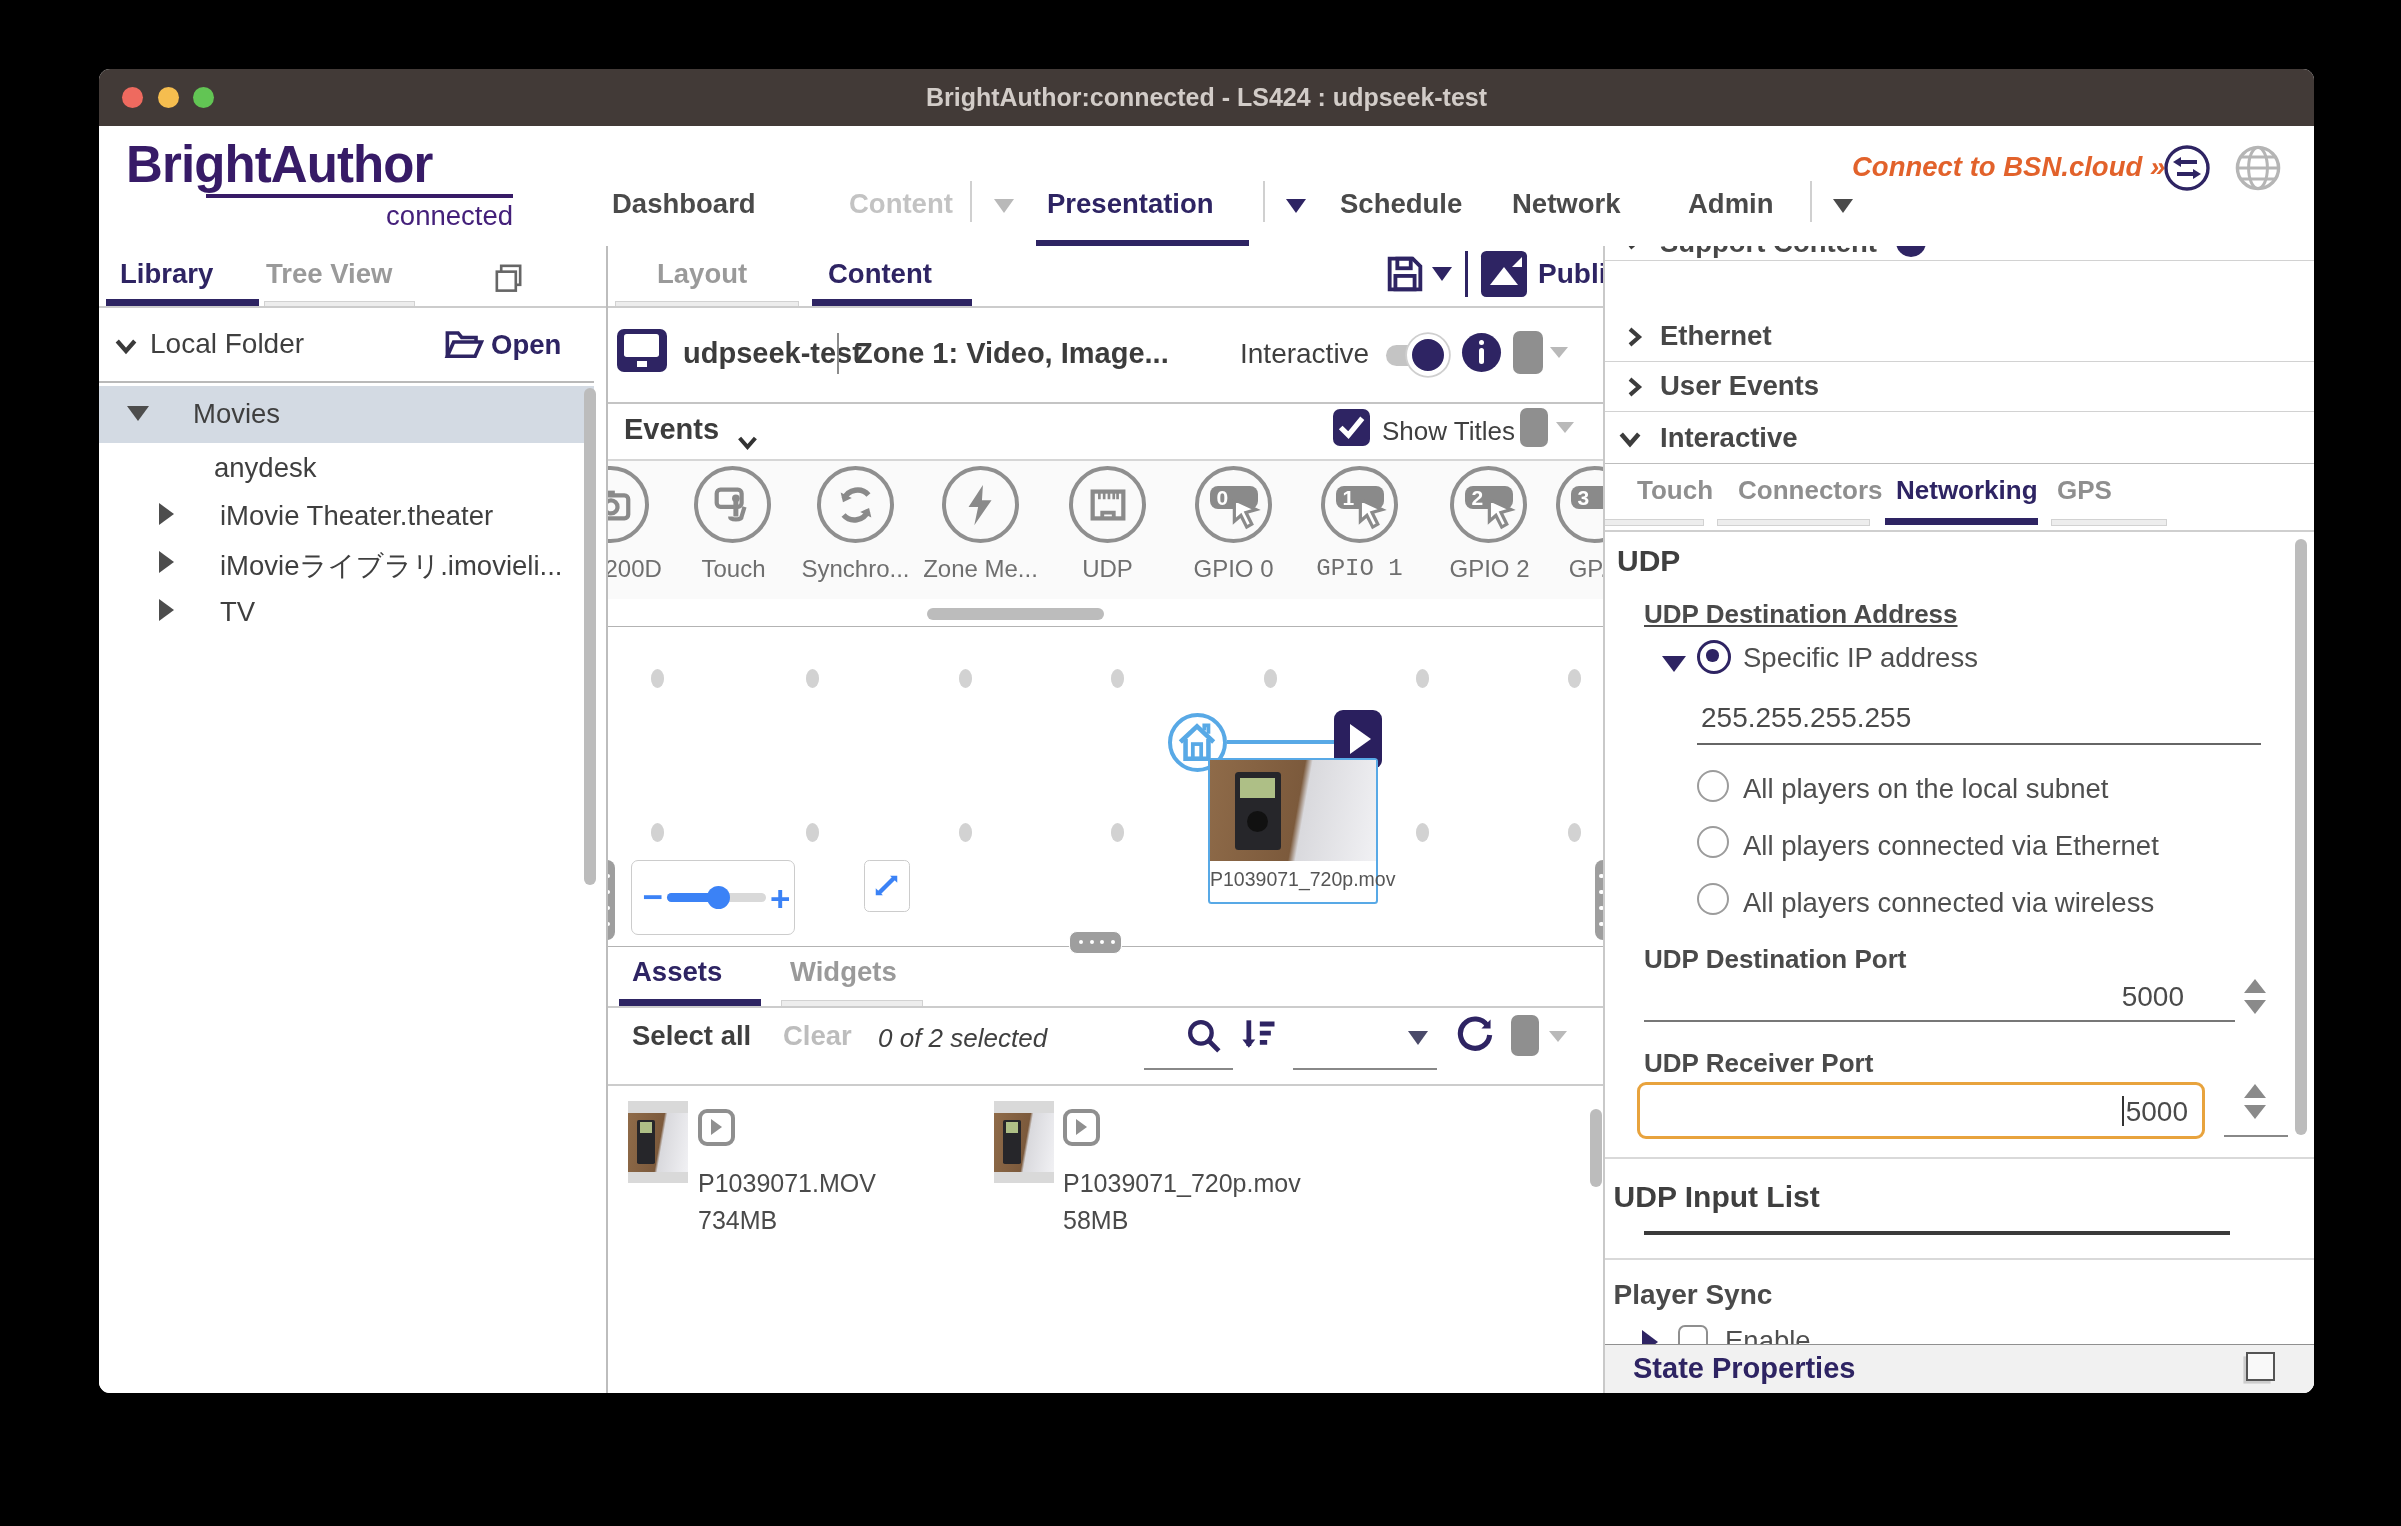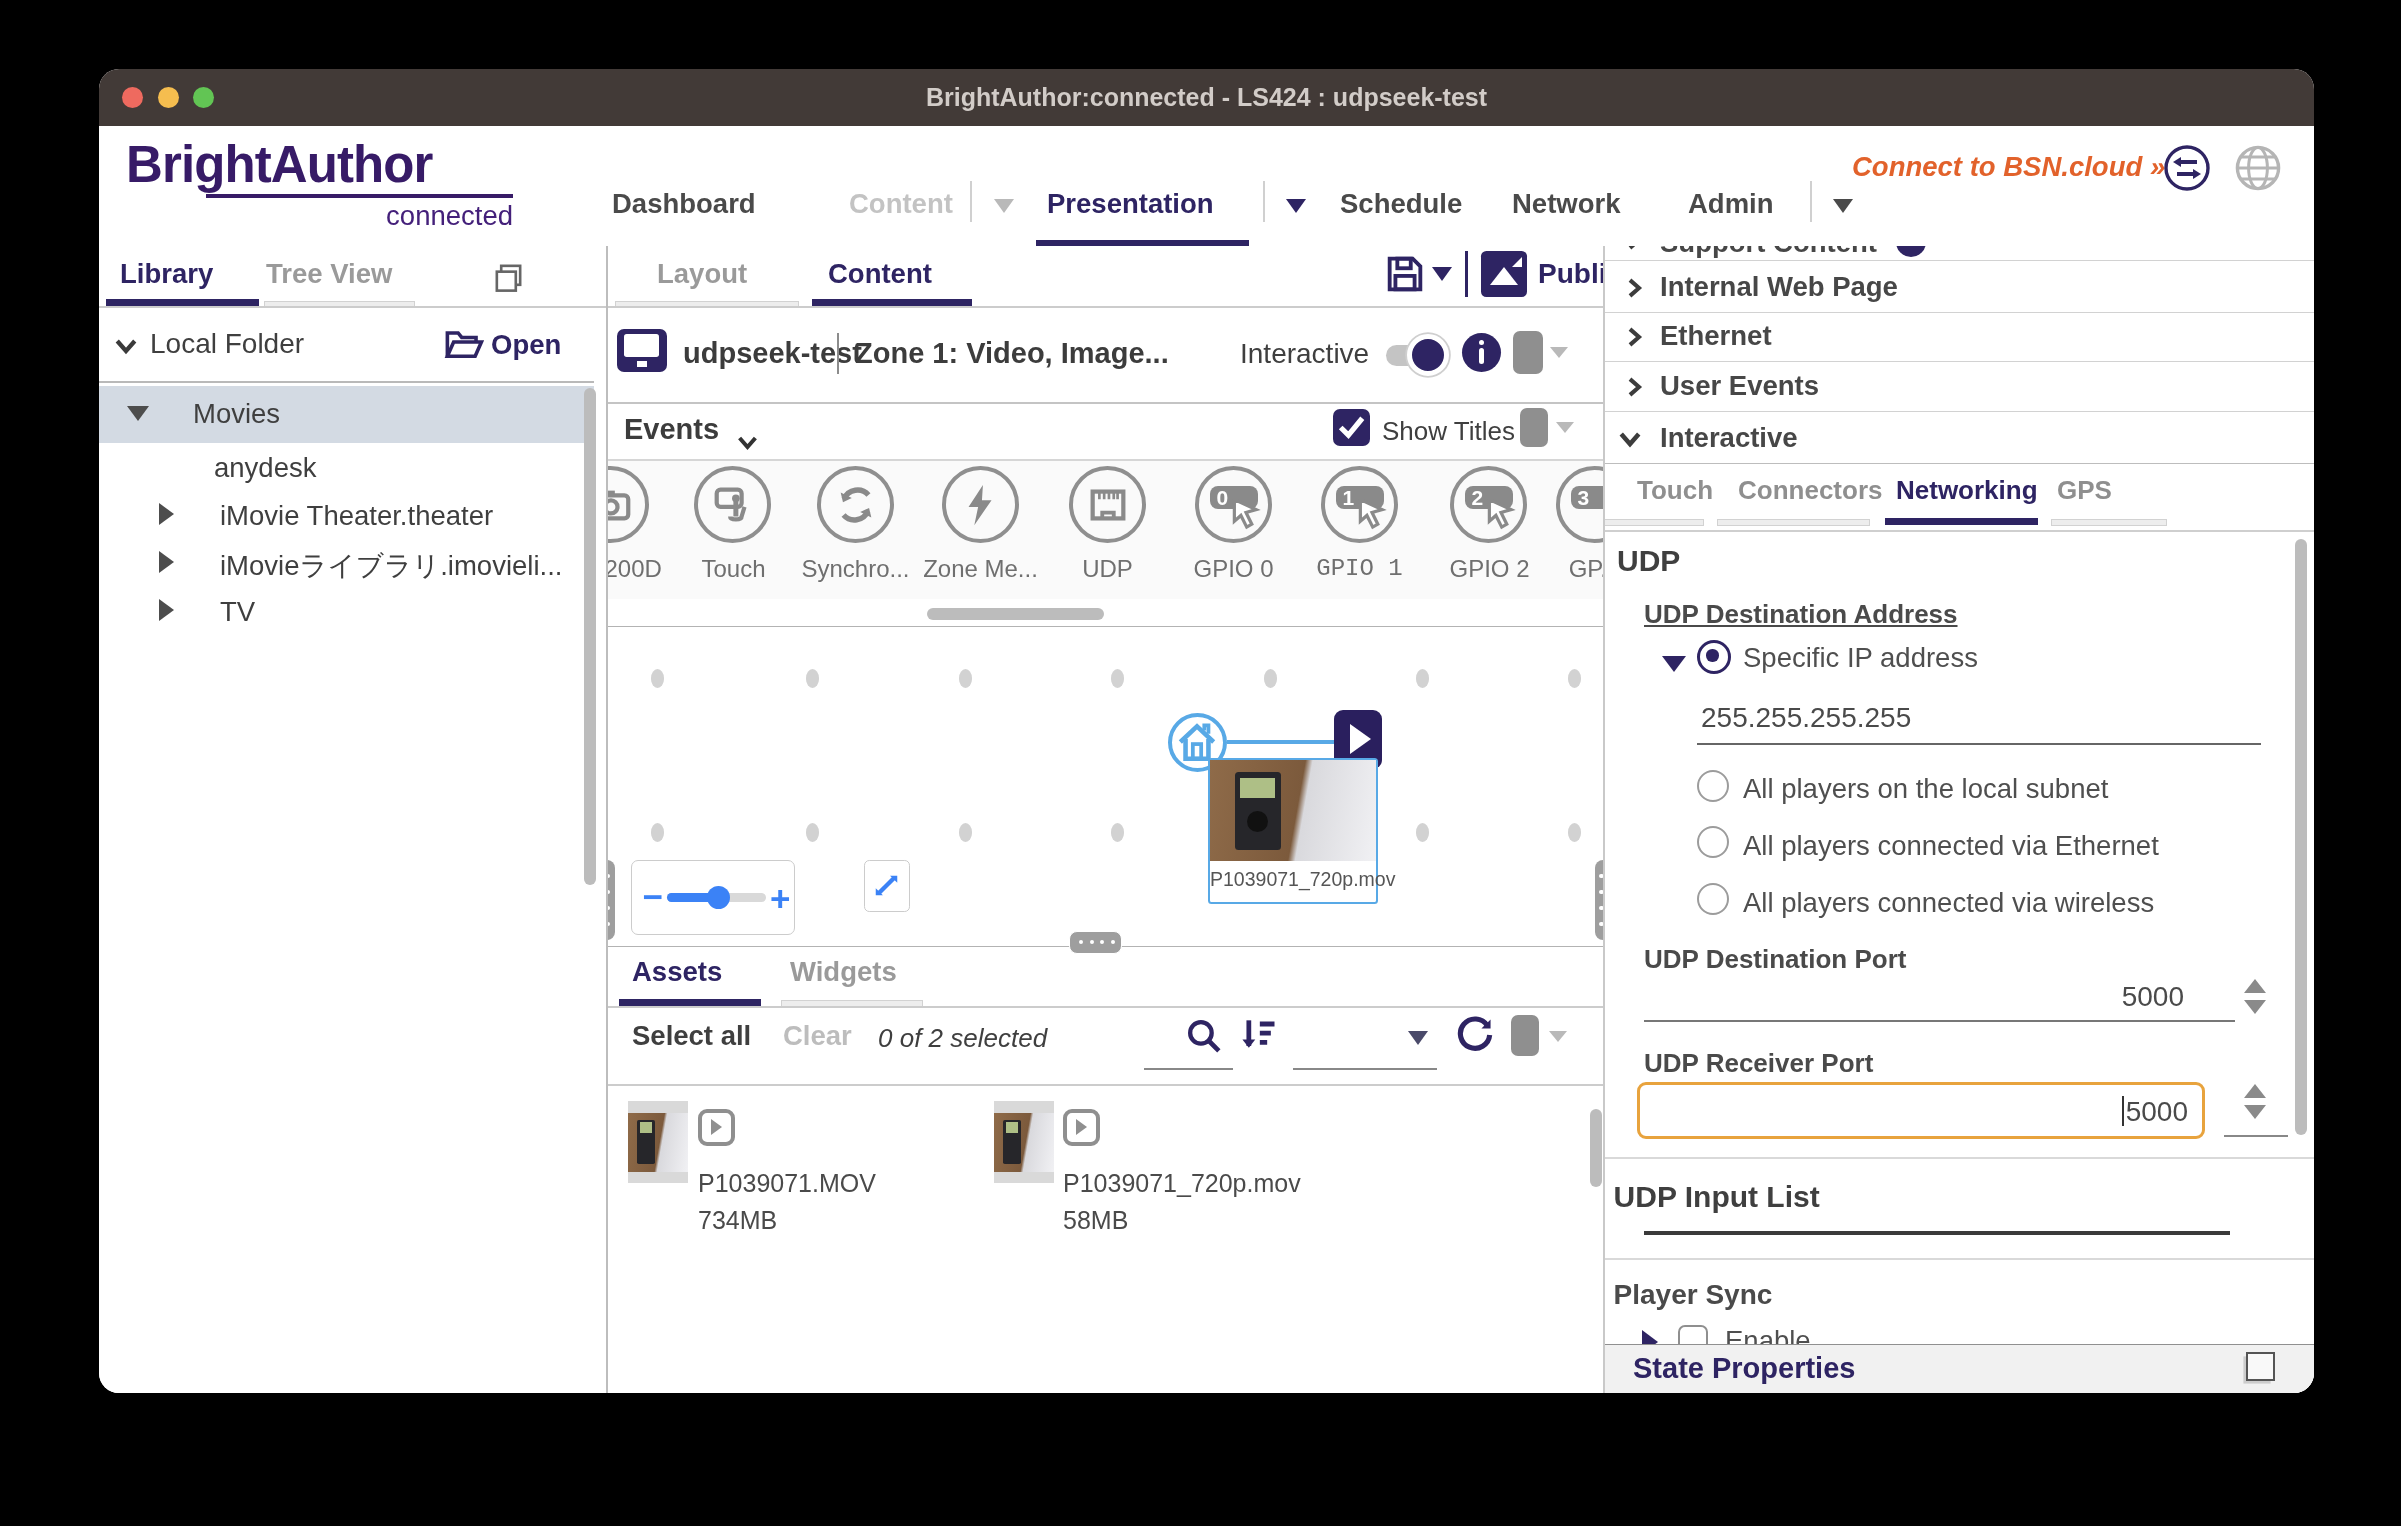--- a/index.html
+++ b/index.html
@@ -1,20 +1,20 @@
 <!DOCTYPE html>
 <html style="font-size:14px"><head>
 <meta charset="utf-8">
 <style>
   html,body{margin:0;padding:0;}
   body{width:2401px;height:1526px;background:#000;position:relative;
        font-family:"Liberation Sans",sans-serif;color:#4a4a4a;}
   .abs{position:absolute;}
   #win{position:absolute;left:99px;top:69px;width:2215px;height:1324px;
-       border-radius:20px;overflow:hidden;background:#fff;
+       border-radius:11px;overflow:hidden;background:#fff;
        box-shadow:0 21px 62px rgba(0,0,0,.55);}
   
   #titlebar{left:0;top:0;right:0;height:57px;background:#423a37;}
   .light{width:21px;height:21px;border-radius:50%;top:18px;}
   #title{left:0;right:0;top:0;height:57px;line-height:57px;text-align:center;
          color:#d2ccc8;font-size:25px;font-weight:700;}
   
   #header{left:0;top:57px;right:0;height:121px;background:#fff;border-bottom:1.8px solid #c9c9c9;}
   .logo1{font-size:51px;font-weight:800;color:#371b67;letter-spacing:-0.9px;}
   .logo2{font-size:51px;font-weight:700;color:#371b67;letter-spacing:-0.9px;}
@@ -457,28 +457,20 @@
 
     <div class="abs secrow" style="top:0;height:14px;overflow:hidden;">
       <div class="abs" style="left:18px;top:-21px;">
         <svg width="27" height="30" viewBox="0 0 24 24">
             <polyline points="8,5 16,12 8,19" fill="none" stroke="#3c3c3c" stroke-width="3.6"></polyline>
           </svg>
       </div>
       <div class="abs sectxt" style="left:57px;top:-19.5px;">Support Content</div>
       <div class="abs" style="left:293px;top:-19.5px;width:30px;height:30px;background:#2e2463;border-radius:50%;"></div>
     </div>
-    <div class="abs secrow" style="top:16px;height:50px;">
-      <div class="abs" style="left:18px;top:10.6px;">
-        <svg width="27" height="30" viewBox="0 0 24 24">
-            <polyline points="8,5 16,12 8,19" fill="none" stroke="#3c3c3c" stroke-width="3.6"></polyline>
-          </svg>
-      </div>
-      <div class="abs sectxt" style="left:57px;top:9px;">Internal Web Page</div>
-    </div>
     <div class="abs secrow" style="top:67px;height:48px;">
       <div class="abs" style="left:18px;top:9px;">
         <svg width="27" height="30" viewBox="0 0 24 24">
             <polyline points="8,5 16,12 8,19" fill="none" stroke="#3c3c3c" stroke-width="3.6"></polyline>
           </svg>
       </div>
       <div class="abs sectxt" style="left:57px;top:7px;">Ethernet</div>
     </div>
     <div class="abs secrow" style="top:117px;height:48px;">
       <div class="abs" style="left:18px;top:9px;">

